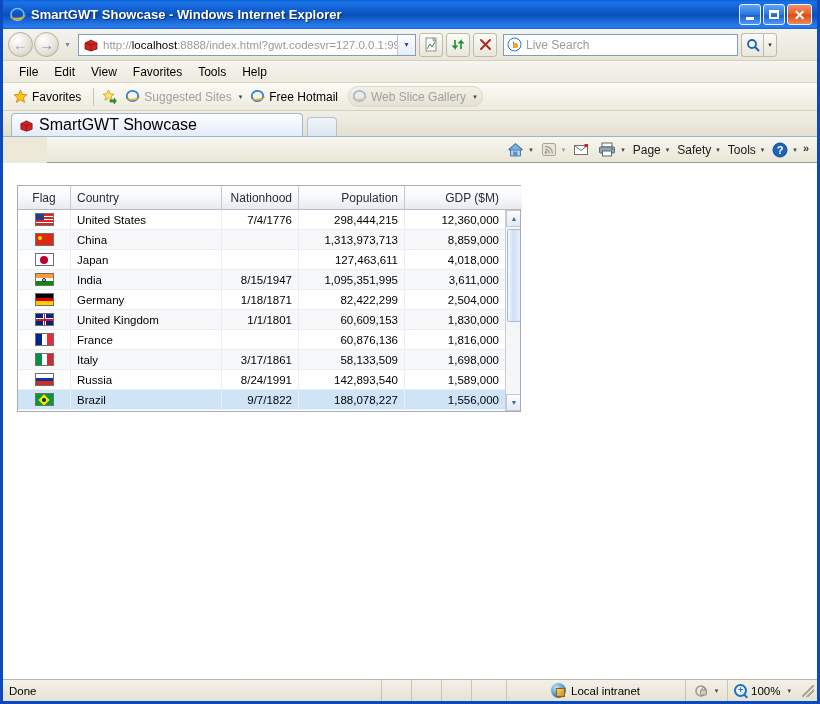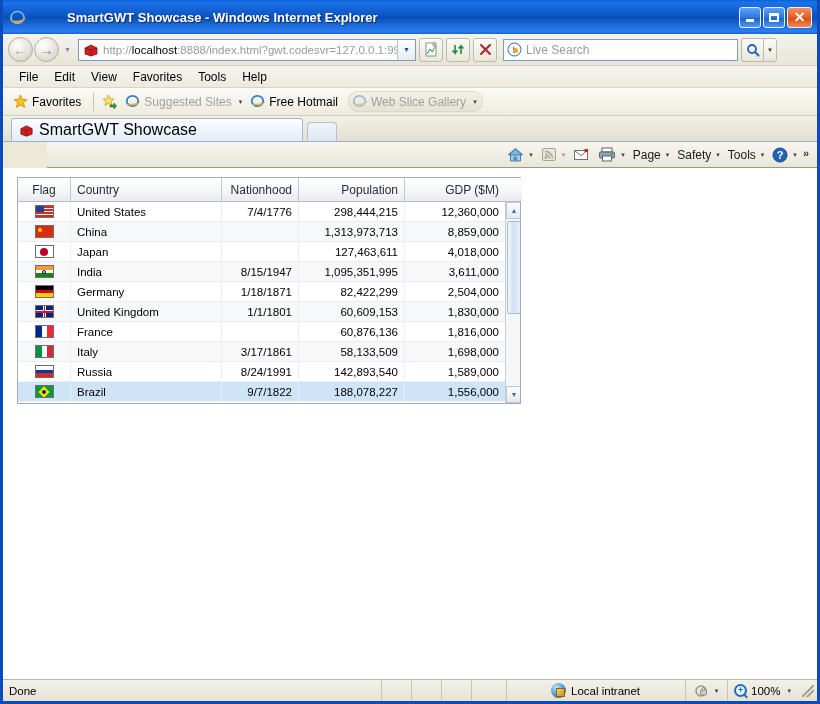--- a/index.html
+++ b/index.html
@@ -18,27 +18,26 @@
     box-sizing: border-box;
     border: 3px solid #0a4bbd;
     border-top: none;
     background: #ece9d8;
     display: flex; flex-direction: column;
     position: relative;
   }
 
   
   .titlebar {
-    height: 34px;
+    height: 29px;
     background: linear-gradient(to bottom, #0a62d6 0%, #1b72e8 8%, #0d56c4 45%, #0a4fb8 52%, #2a7ef0 92%, #1463d2 100%);
     display: flex; align-items: center;
     padding: 0 3px 0 6px;
     box-sizing: border-box;
     flex: none;
-    gap: 36px;
   }
   .title-ie-icon {
     width: 17px; height: 17px; flex: none; margin-right: 5px;
     position: relative;
   }
   .title-text {
     color: #ffffff;
     font-size: 13px;
     font-weight: bold;
     text-shadow: 1px 1px 1px rgba(0,0,0,0.5);
@@ -231,21 +230,21 @@
   .page {
     flex: 1 1 auto;
     background: #ffffff;
     position: relative;
     overflow: hidden;
   }
 
   
   .grid {
     position: absolute;
-    left: 14px; top: 9px;
+    left: 14px; top: 22px;
     width: 504px; height: 227px;
     border: 1px solid #a7abb5;
     box-sizing: border-box;
     background: #fff;
     display: flex; flex-direction: column;
     font-size: 11.5px;
   }
   .grid-header {
     display: flex; height: 24px; flex: none;
     background: linear-gradient(to bottom,#fdfdfe,#e8ebf0);

